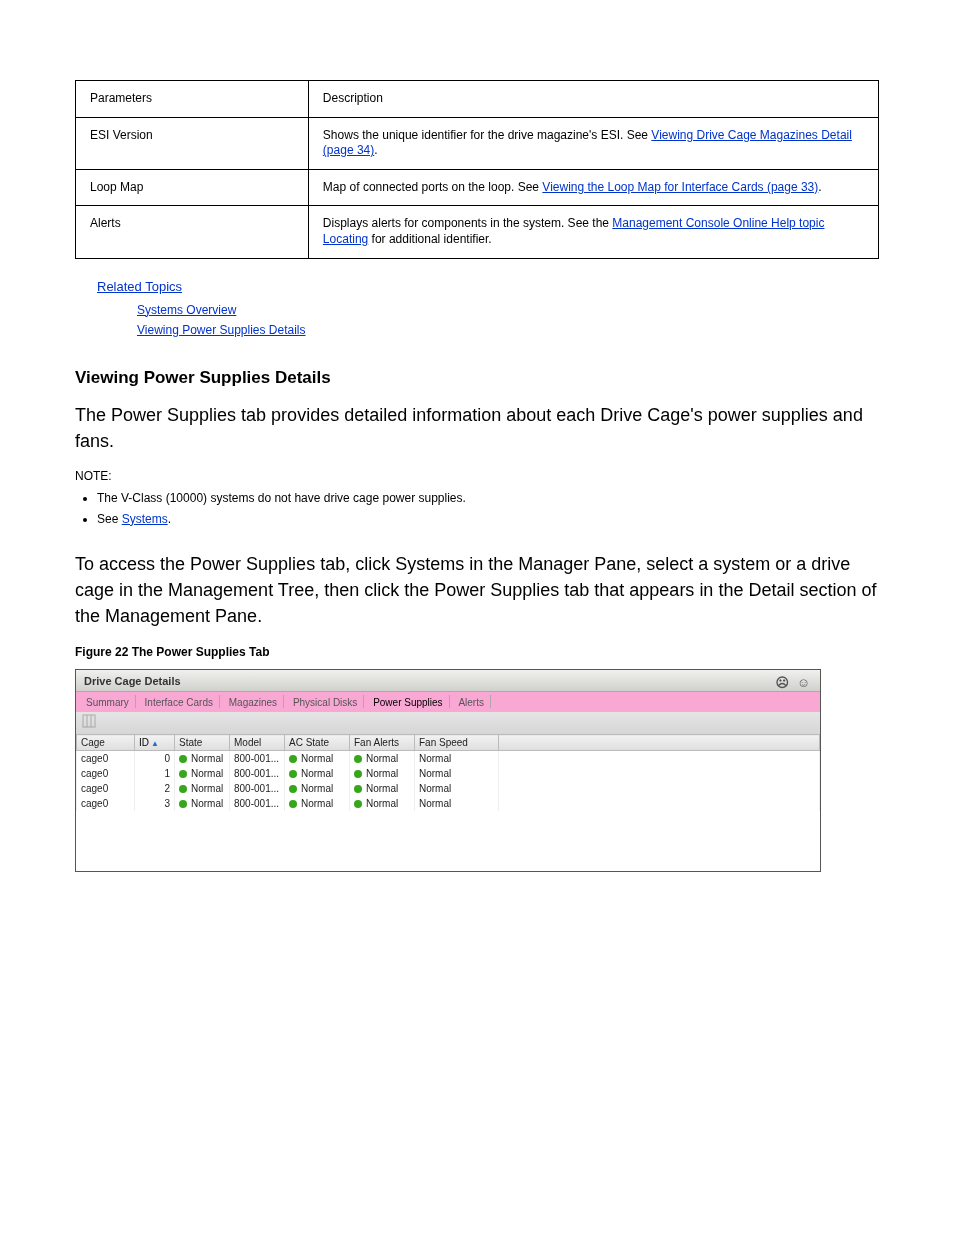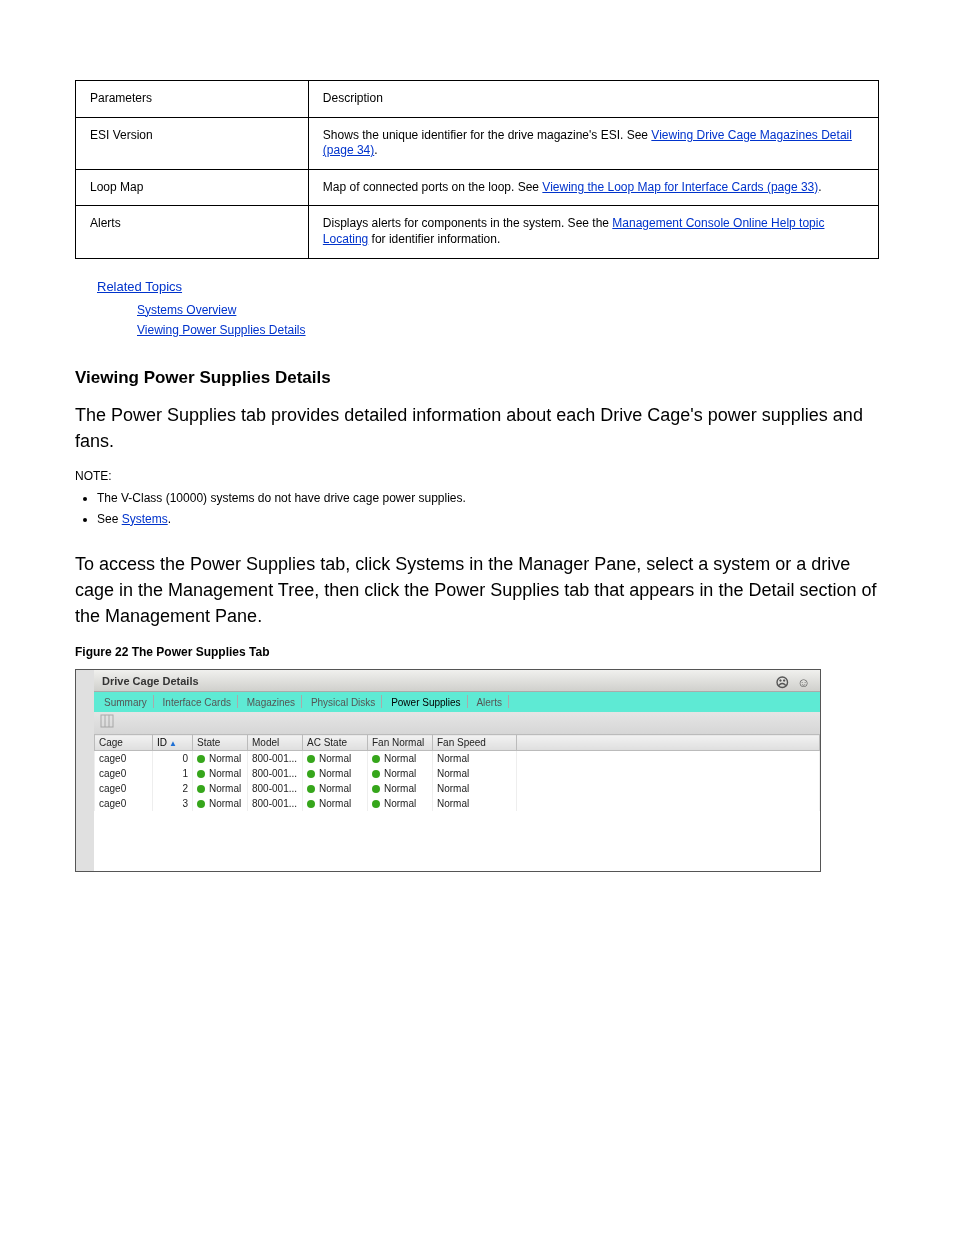--- a/index.html
+++ b/index.html
@@ -14,30 +14,30 @@
   .related-list { margin: 4px 0 12px 62px; font-size: 12px; line-height: 1.7; }
   .h2 { font-size: 17px; font-weight: bold; margin: 28px 0 14px 0; }
   .p  { font-size: 18px; line-height: 1.45; margin-bottom: 10px; }
   .note-head { font-size: 12px; margin: 14px 0 6px 0; }
   .noteul { list-style: disc; margin: 4px 0 22px 22px; }
   .noteul li { font-size: 12px; line-height: 1.6; margin-bottom: 2px; }
   .fig-cap { font-size: 12px; font-weight: bold; margin: 16px 0 10px 0; }
   
   .shot {
     border: 1px solid #555; width: 746px; font-family: Tahoma, sans-serif;
-    font-size: 10px; color: #222; background: #e0e0e0; position: relative; padding-left: 18px;
+    font-size: 10px; color: #222; background: #e0e0e0; position: relative;
   }
   .shot-title {
     height: 22px; line-height: 22px; font-weight: bold; font-size: 11px;
     padding-left: 8px; color: #333;
     background: linear-gradient(#f0f0ee,#d0d0cc);
     border-bottom: 1px solid #aaa; position: relative;
   }
   .shot-title .smileys { position: absolute; right: 8px; top: 2px; font-size: 13px; color: #555; letter-spacing: 2px;}
-  .shot-tabs { height: 20px; padding: 3px 0 0 4px; background: #5eead4; font-size: 10px; color: #555;}
+  .shot-tabs { height: 20px; padding: 3px 0 0 4px; background: #f9a8d4; font-size: 10px; color: #555;}
   .shot-tabs span { display:inline-block; padding: 2px 6px 0 6px; border-right: 1px solid #aaa; color:#555; }
   .shot-tabs span.active { color:#000; }
   .shot-tool { height: 22px; background: linear-gradient(#e5e5e5,#d6d6d6); padding: 2px 6px; }
   .shot-tool svg { opacity: .45; }
   .grid { width: 100%; border-collapse: collapse; background: #fff; }
   .grid th {
     font-weight: normal; font-size: 10px; background: linear-gradient(#f2f2f2,#dedede);
     border: 1px solid #bbb; padding: 2px 4px; white-space: nowrap; text-align: left;
   }
   .grid th.sorted { color:#000; }
@@ -65,21 +65,21 @@
     </tr>
     <tr>
       <td class="col-label">Loop Map</td>
       <td class="col-desc">
         <span>Map of connected ports on the loop. See </span><span class="link">Viewing the Loop Map for Interface Cards (page 33)</span><span>.</span>
       </td>
     </tr>
     <tr>
       <td class="col-label">Alerts</td>
       <td class="col-desc">
-        <span>Displays alerts for components in the system. See the </span><span class="link">Management Console Online Help topic Locating</span><span> for identifier information.</span>
+        <span>Displays alerts for components in the system. See the </span><span class="link">Management Console Online Help topic Locating</span><span> for additional identifier.</span>
       </td>
     </tr>
   </tbody>
     </table>
 
   <div class="related">
     <span class="link">Related Topics</span>
   </div>
   <div class="related-list">
     <div><span class="link">Systems Overview</span></div>
@@ -124,21 +124,21 @@
     </div>
     <div class="grid-wrap">
       <table class="grid">
         <thead>
           <tr>
             <th style="width:58px">Cage</th>
             <th style="width:40px" class="sorted"><span>ID</span><span class="asc">▲</span></th>
             <th style="width:55px">State</th>
             <th style="width:55px">Model</th>
             <th style="width:65px">AC State</th>
-            <th style="width:65px">Fan Normal</th>
+            <th style="width:65px">Fan Alerts</th>
             <th style="width:84px">Fan Speed</th>
             <th></th>
           </tr>
         </thead>
         <tbody id="grid-body">
             <tr>
               <td>cage0</td>
               <td style="text-align:right">0</td>
               <td><span class="dot"></span>Normal</td>
               <td>800-001...</td>

